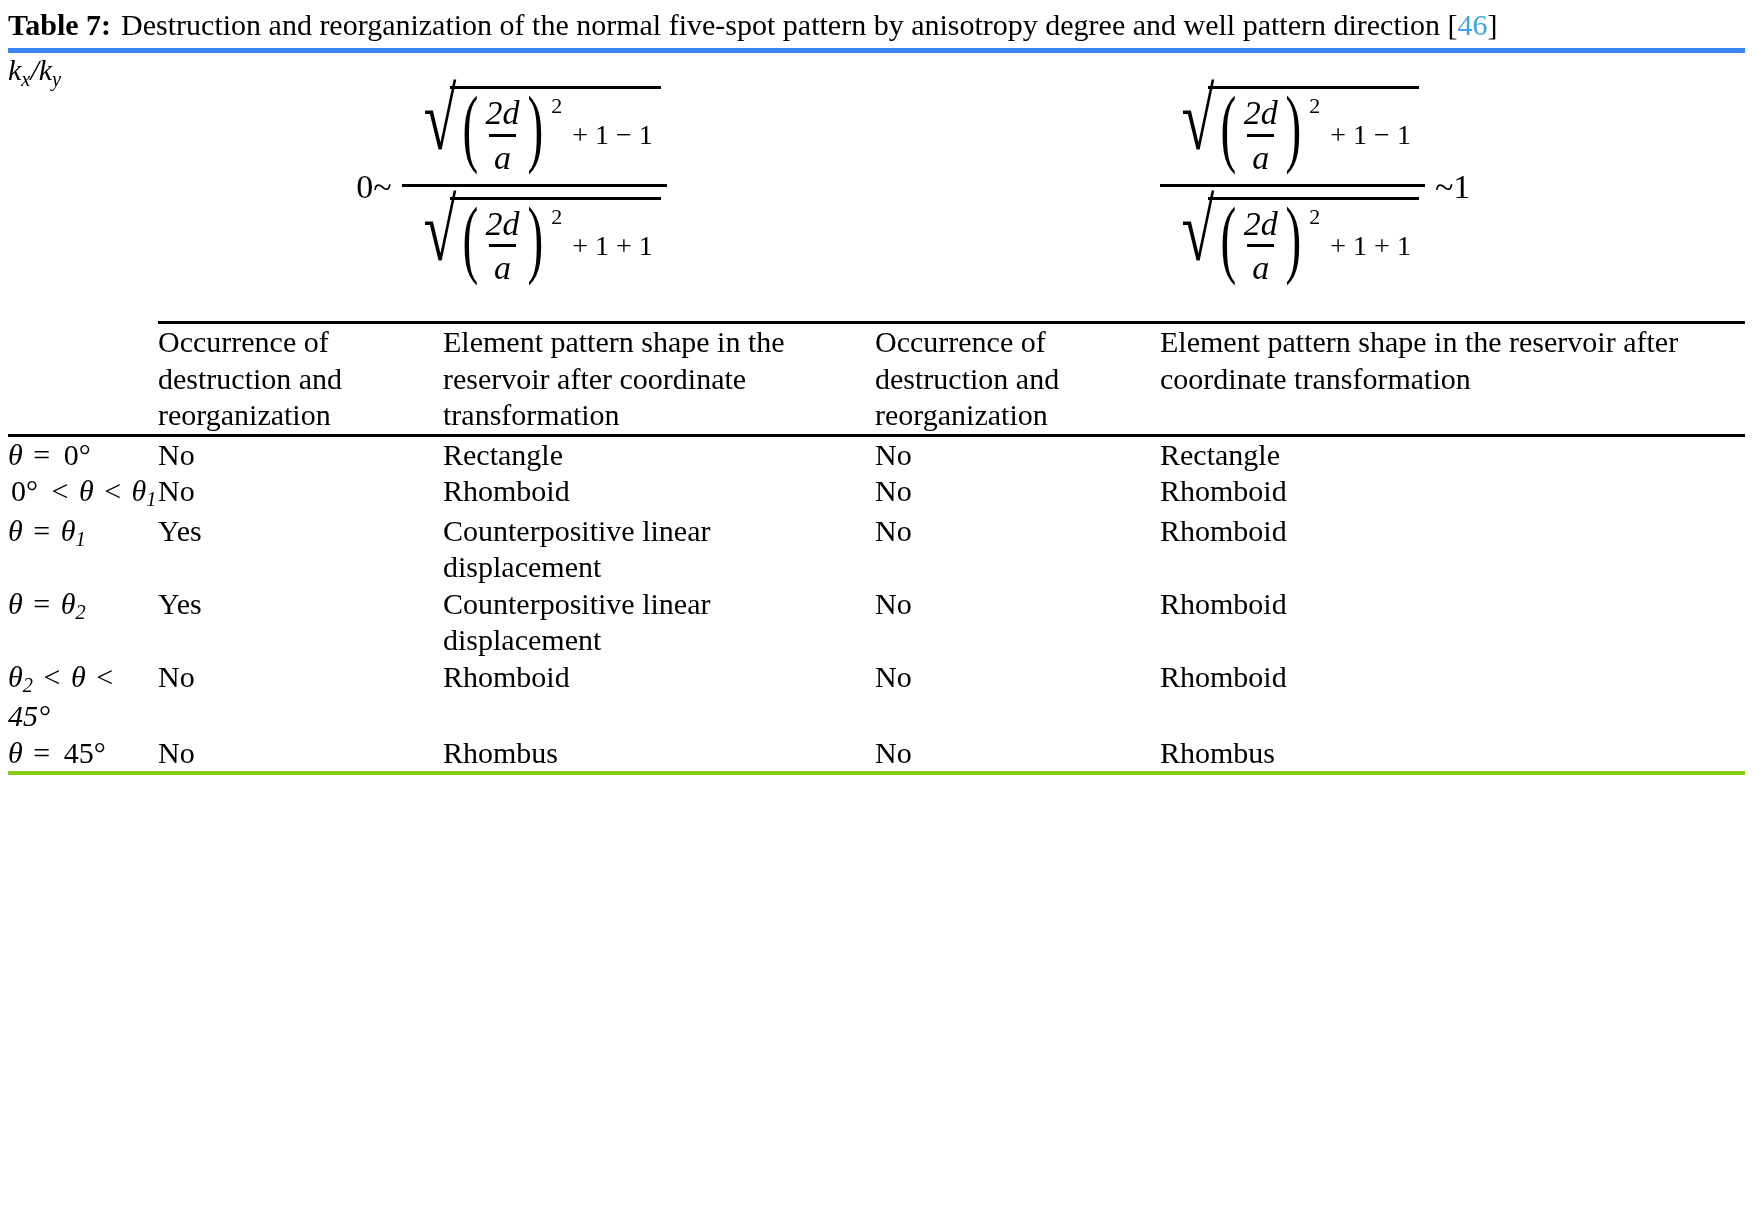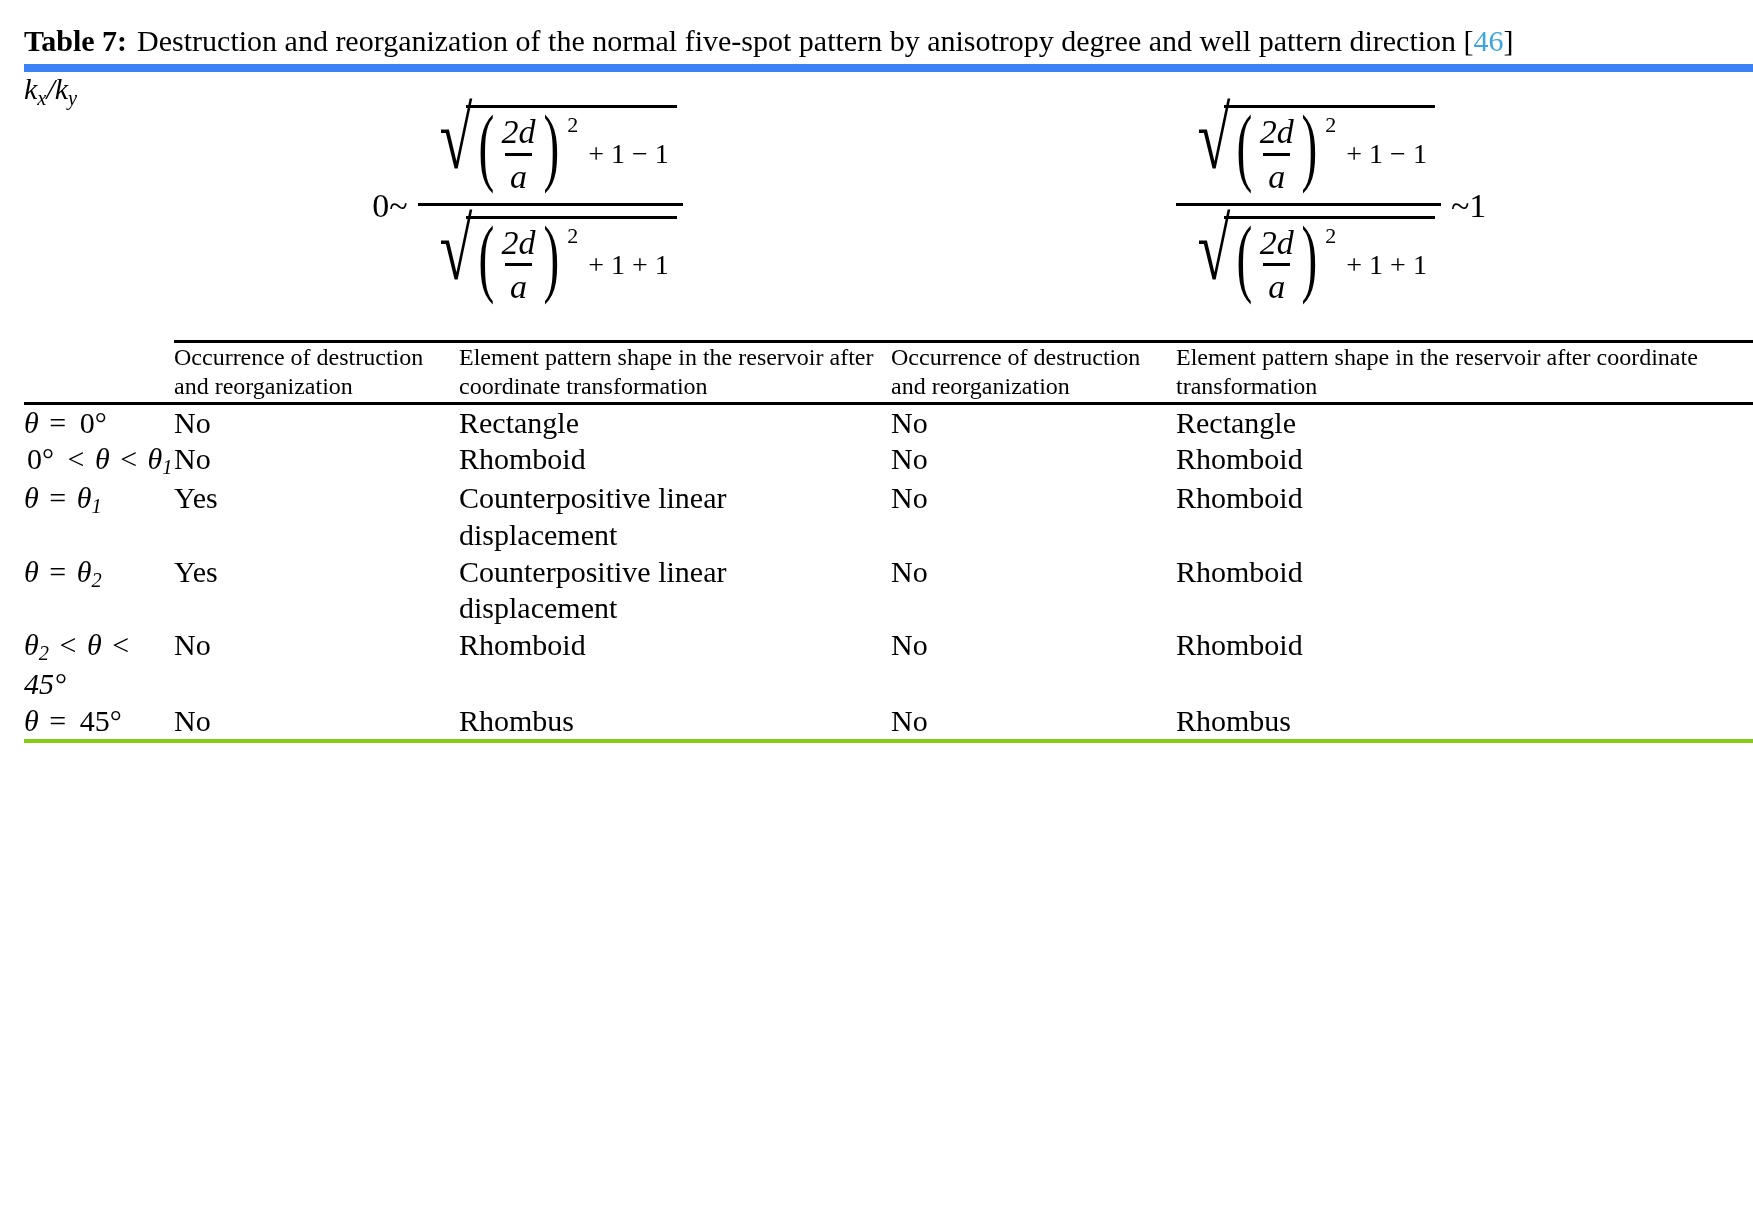--- a/index.html
+++ b/index.html
@@ -11,21 +11,21 @@
     width: 1753px;
     min-height: 1230px;
     font-family: "Liberation Serif", "DejaVu Serif", serif;
     color: #000000;
     -webkit-font-smoothing: antialiased;
   }
   .page {
     position: relative;
     width: 1422px;
     min-height: 1230px;
-    padding: 16px;
+    padding: 0;
     box-sizing: border-box;
   }
 
   
   .caption {
     font-size: 30px;
     line-height: 1.27;
     padding: 6px 8px 4px 8px;
     width: 1737px;
     box-sizing: border-box;
@@ -45,21 +45,21 @@
     margin: 0 8px;
     table-layout: fixed;
   }
   table.tbl td, table.tbl th {
     vertical-align: top;
     text-align: left;
     font-weight: normal;
     padding: 0;
   }
 
-  .rule-top  { border-top: 8px solid #3b82f6; }
+  .rule-top  { border-top: 5px solid #3b82f6; }
   .rule-mid  { border-top: 3px solid #000; }
   .rule-bot  { border-bottom: 4px solid #84cc16; }
 
   
   col.c1 { width: 150px; }
   col.c2 { width: 285px; }
   col.c3 { width: 432px; }
   col.c4 { width: 285px; }
   col.c5 { width: 585px; }
 
@@ -156,21 +156,21 @@
     left: 2px;
   }
   .plus-terms {
     font-size: 28px;
     padding-left: 12px;
     white-space: nowrap;
   }
 
   
   .subhdr td {
-    font-size: 24px;
+    font-size: 30px;
     line-height: 1.22;
     padding: 10px 16px 12px 6px;
   }
   .subhdr td.firstcol { padding-left: 6px; }
 
   
   tbody td {
     font-size: 30px;
     line-height: 1.22;
     padding: 10px 16px 10px 6px;

